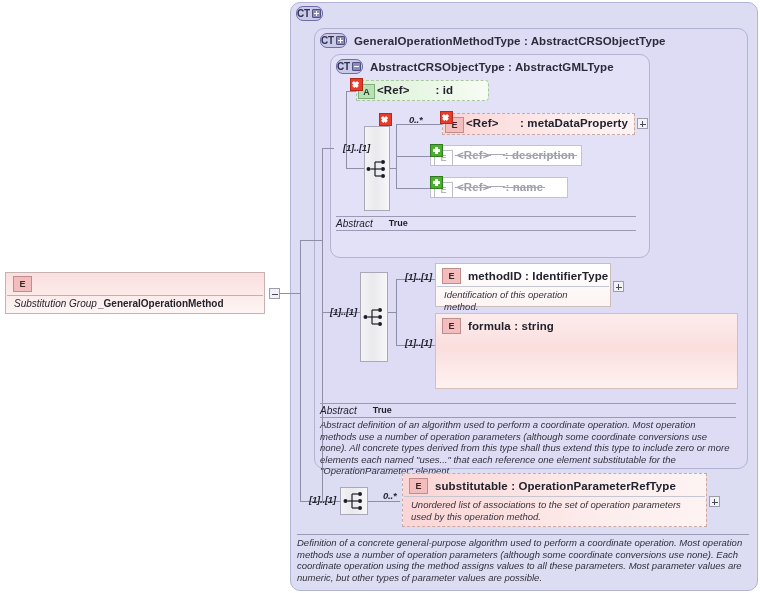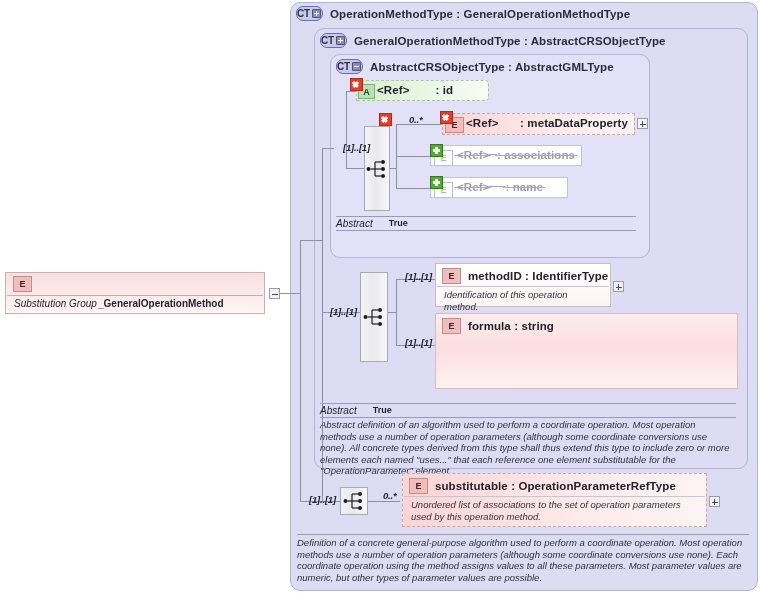--- a/index.html
+++ b/index.html
@@ -227,21 +227,20 @@
 
 <div class="canvas">
 
   <div class="ct-box lvl1" style="left:290px;top:2px;width:468px;height:589px;"></div>
 
   <div class="ct-title" style="left:296px;top:6px;">
     <span class="ct-badge">
       <span>CT</span>
         <i class="pm plus"></i>
     </span>
-    <span>OperationMethodType : GeneralOperationMethodType</span>
   </div>
 
   <div class="ct-box lvl2" style="left:314px;top:28px;width:434px;height:441px;"></div>
 
   <div class="ct-title" style="left:320px;top:33px;">
     <span class="ct-badge">
       <span>CT</span>
         <i class="pm plus"></i>
     </span>
     <span>GeneralOperationMethodType : AbstractCRSObjectType</span>
@@ -306,21 +305,21 @@
   <div class="chip" style="position:absolute;left:445px;top:117px;margin:0;">
     <span>E</span>
   </div>
   <div class="badge x" style="left:440px;top:111px;"></div>
   <div class="expand plus" style="left:637px;top:118px;"></div>
 
   <div class="node ghost" style="left:430px;top:145px;width:152px;height:21px;">
     <div class="hdr" style="padding-left:26px;">
       <span class="strike">&lt;Ref&gt;</span>
       <span style="display:inline-block;width:16px;border-top:1px solid #a9a9b5;height:1px;position:relative;top:0px;"></span>
-      <span class="strike">: associations</span>
+      <span class="strike">: description</span>
     </div>
   </div>
   <div class="chip" style="position:absolute;left:434px;top:150px;margin:0;background:#fff;border:1px solid #bdbdc9;color:#b4b4c0;">
     <span>E</span>
   </div>
   <div class="badge plus" style="left:430px;top:144px;"></div>
 
   <div class="node ghost" style="left:430px;top:177px;width:138px;height:21px;">
     <div class="hdr" style="padding-left:26px;">
       <span class="strike">&lt;Ref&gt;</span>

